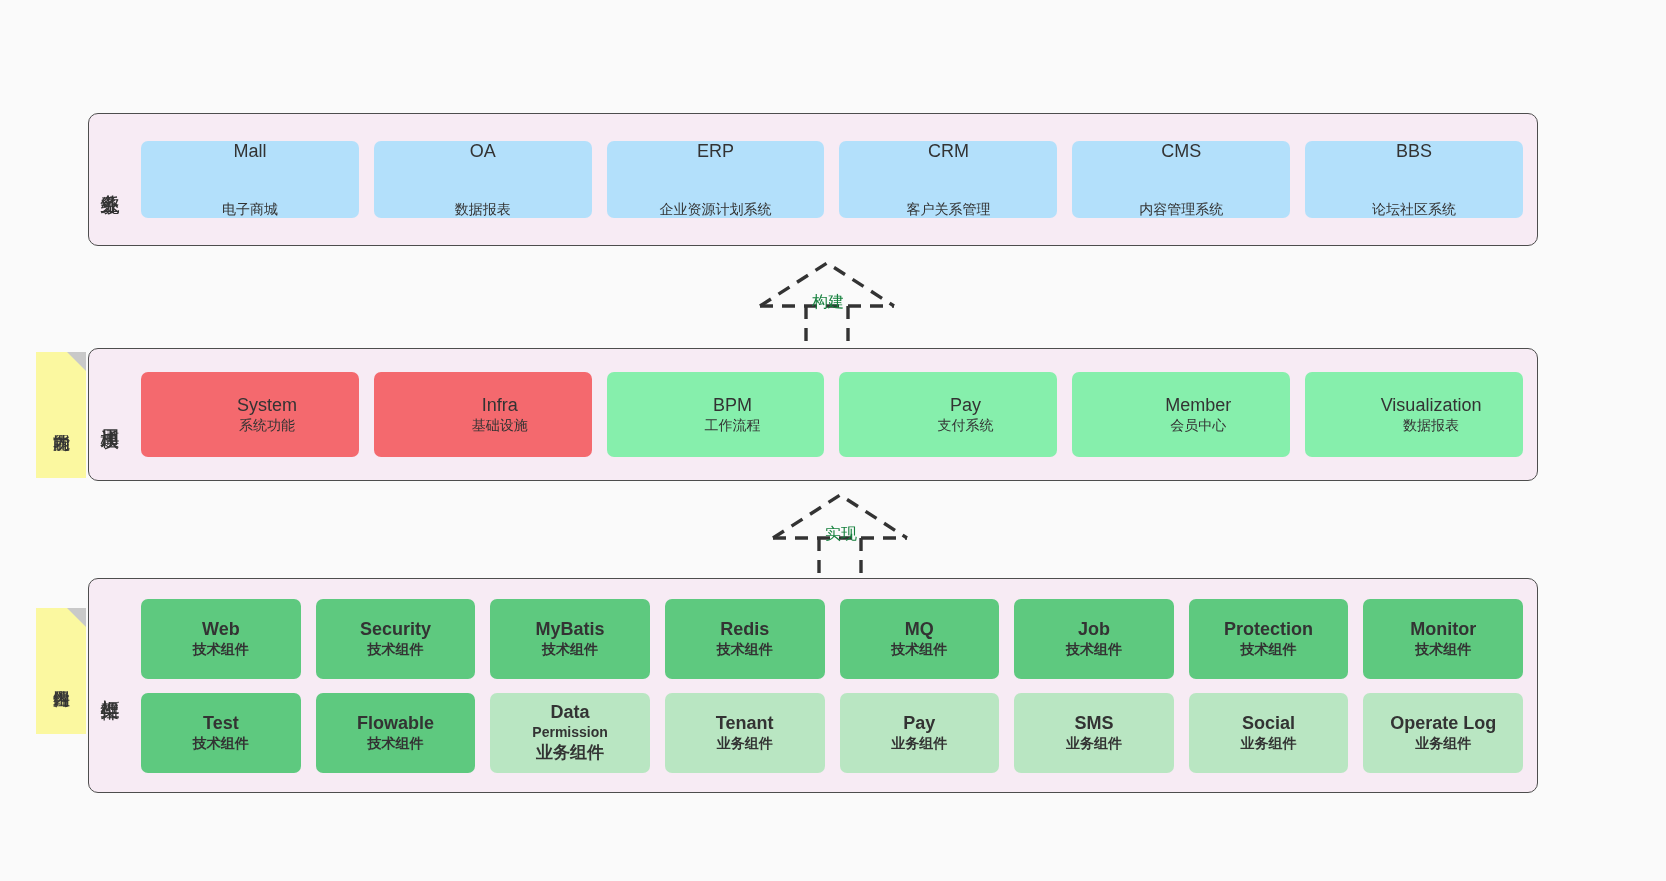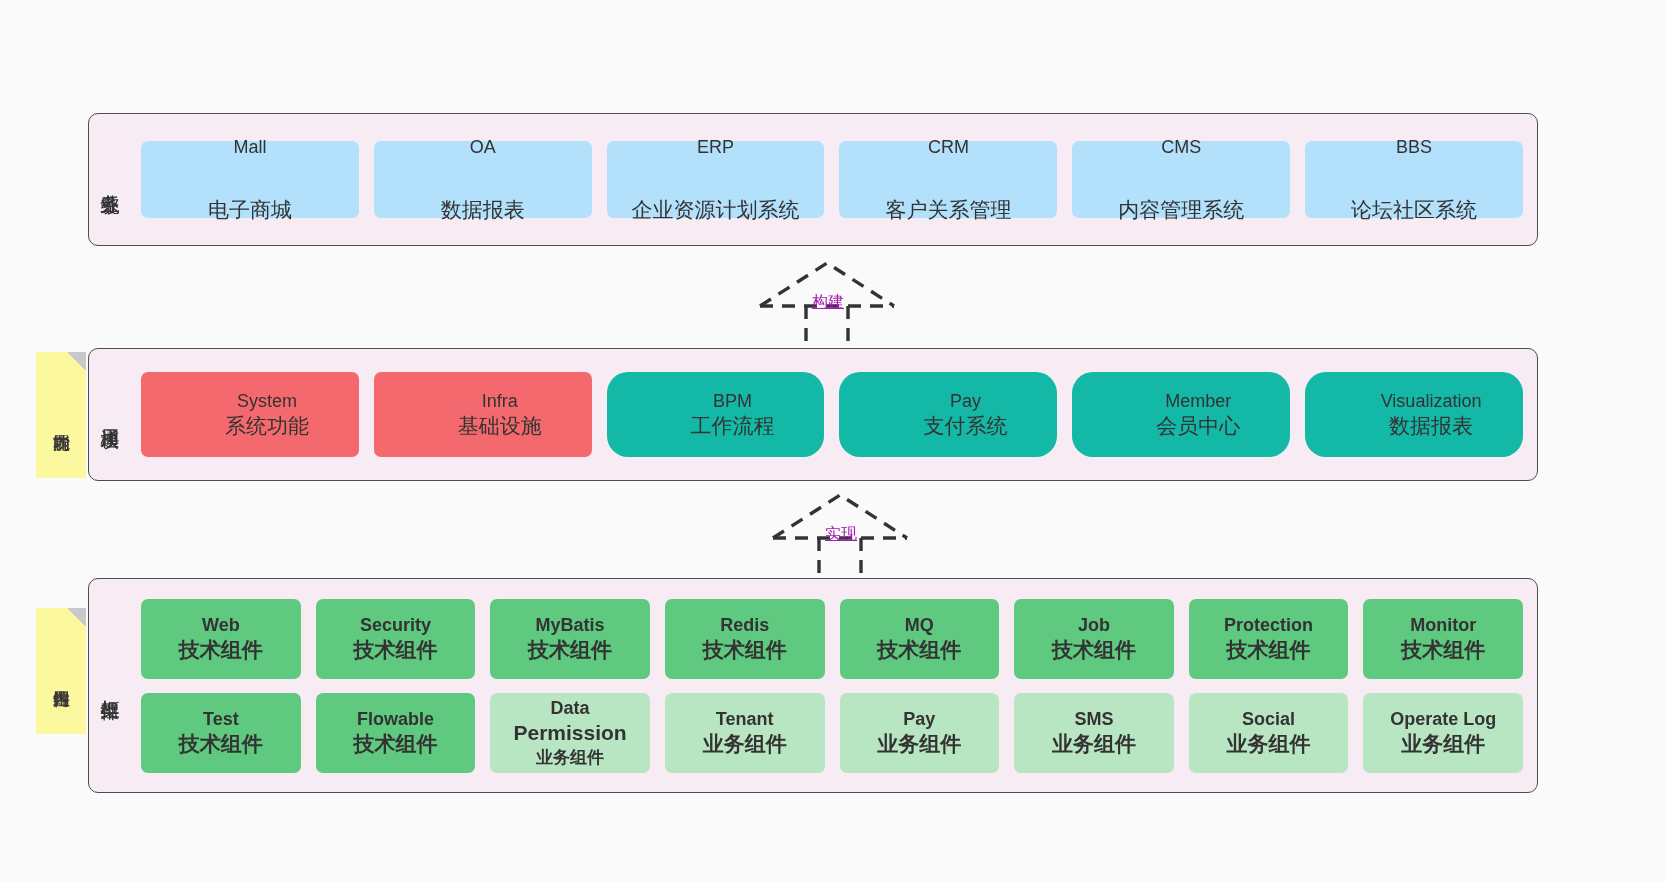--- a/index.html
+++ b/index.html
@@ -63,26 +63,26 @@
     flex-direction: column;
     align-items: center;
     justify-content: center;
     text-align: center;
     box-sizing: border-box;
     color: #333333;
     line-height: 1.28;
     padding: 2px 6px;
   }
   .card .l1 { font-size: 18px; }
-  .card .l2 { font-size: 21px; }
+  .card .l2 { font-size: 14px; }
   .card .l3 { font-size: 17px; }
 
   .c-blue    { background: #b3e0fb; }
   .c-red     { background: #f4696e; }
-  .c-pink    { background: #14b8a6; border-radius: 21px; }
+  .c-pink    { background: #86efac; }
   .c-green   { background: #5ec97f; }
   .c-ltgreen { background: #b9e6c2; }
 
   
   #band-business {
     left: 88px; top: 113px; width: 1450px; height: 133px;
   }
   #band-business .band-body {
     padding: 0 14px 0 10px;
     gap: 15px;
@@ -146,24 +146,23 @@
   #note-components { left: 36px; top: 608px; height: 126px; }
 
   
   .arrow {
     position: absolute;
     pointer-events: none;
   }
   .arrow-label {
     position: absolute;
     font-size: 16px;
-    color: #a21caf;
+    color: #15803d;
     white-space: nowrap;
     background: transparent;
-    text-decoration: underline;
   }
   #arrow-build    { left: 752px; top: 258px; }
   #label-build    { left: 812px; top: 292px; }
   #arrow-implement{ left: 765px; top: 490px; }
   #label-implement{ left: 825px; top: 524px; }
 </style>
 </head>
 <body>
 
 <div class="canvas">

